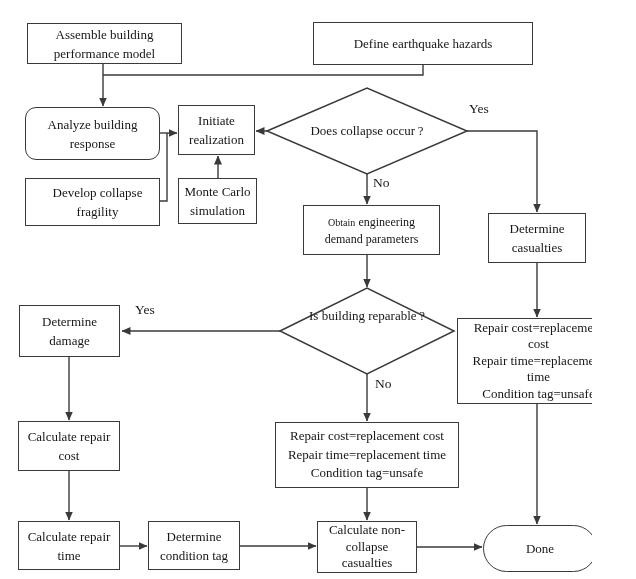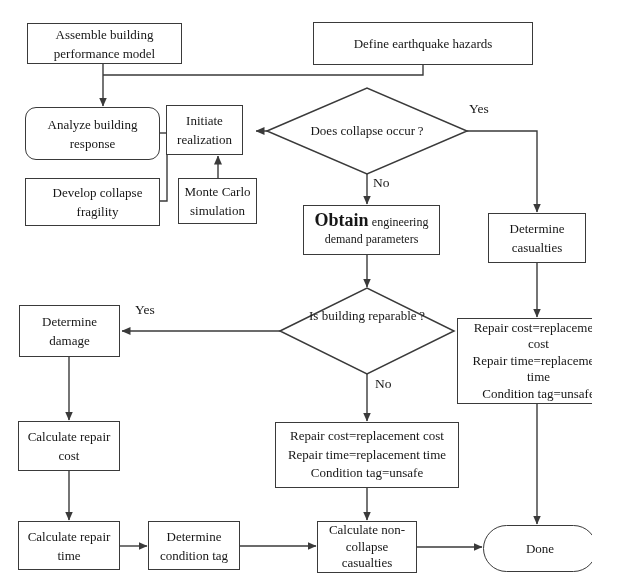--- a/index.html
+++ b/index.html
@@ -37,21 +37,21 @@
     text-align:center;white-space:pre-line;
     font-size:13px;
   }
   .stadium{border-radius:23.5px;}
   .lh-tight{line-height:16.6px;}
   .lh-mid{line-height:18.5px;}
   .edge-label{
     position:absolute;z-index:3;
     font-size:13.5px;
   }
-  .obtain-big{font-size:18px;font-weight:bold;}
+  .obtain-big{font-size:10px;}
   .obtain-small{font-size:12px;}
   .obtain-line{line-height:17px;}
 </style>
 </head>
 <body>
 
 <div id="canvas">
 
   <svg class="wires" width="636" height="579" viewBox="0 0 636 579">
     <defs>
@@ -93,21 +93,21 @@
   </svg>
 
   <div class="node" style="left:27px;top:23px;width:155px;height:41px;">Assemble building
 performance model</div>
 
   <div class="node" style="left:313px;top:22px;width:220px;height:43px;">Define earthquake hazards</div>
 
   <div class="node" style="left:25px;top:107px;width:135px;height:53px;border-radius:11px;">Analyze building
 response</div>
 
-  <div class="node" style="left:166px;top:105px;width:77px;height:50px;">Initiate
+  <div class="node" style="left:178px;top:105px;width:77px;height:50px;">Initiate
 realization</div>
 
   <div class="node" style="left:25px;top:178px;width:135px;height:48px;padding-left:12px;">Develop collapse
 fragility</div>
 
   <div class="node" style="left:178px;top:178px;width:79px;height:46px;">Monte Carlo
 simulation</div>
 
   <div class="node" style="left:303px;top:205px;width:137px;height:50px;flex-direction:column;">
     <div class="obtain-line"><span class="obtain-big">Obtain</span><span> </span><span class="obtain-small">engineering</span></div>

